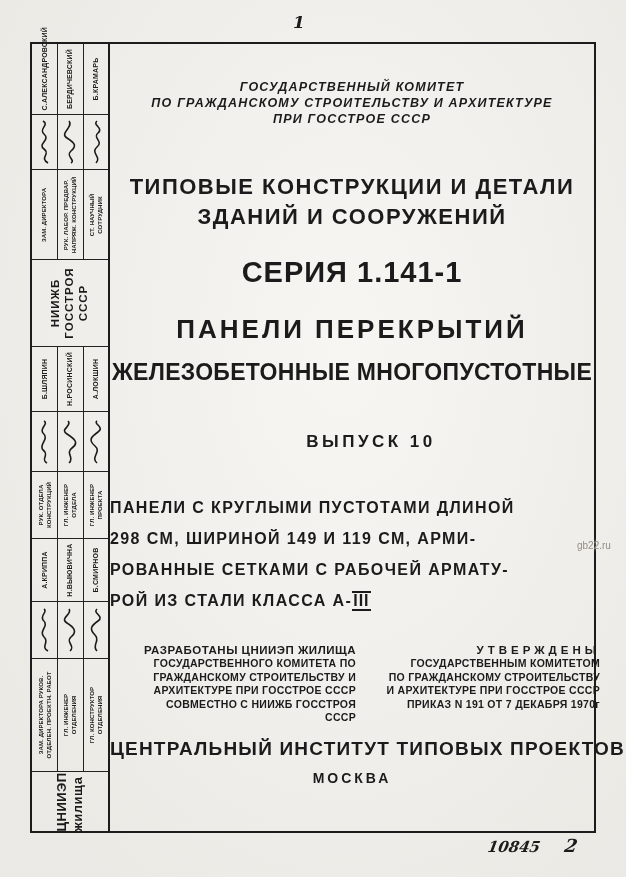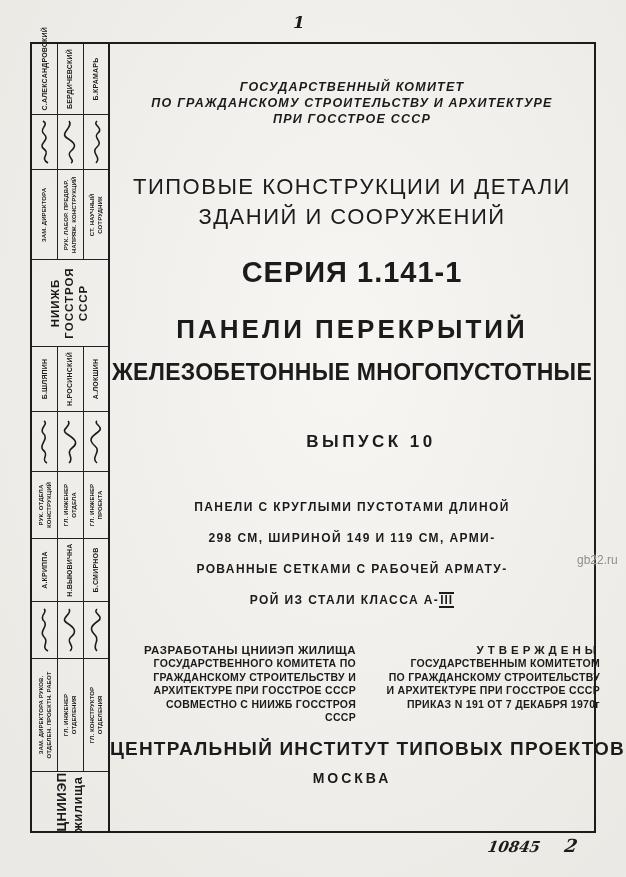--- a/index.html
+++ b/index.html
@@ -29,38 +29,38 @@
     white-space:pre-line;text-align:center;line-height:1.15;}
   .nm{font-size:7px;font-weight:bold;letter-spacing:.2px;}
   .rl{font-size:6px;font-weight:bold;letter-spacing:.1px;line-height:1.25;}
   .org1 .rot{font-size:11.5px;font-weight:bold;letter-spacing:1px;line-height:1.2;}
   .org2 .rot{font-size:13px;font-weight:bold;letter-spacing:.5px;line-height:1.2;}
   .sig svg{display:block;}
   
   .content{position:absolute;left:78px;top:0;right:0;bottom:0;}
   .cline{position:absolute;left:0;right:0;text-align:center;white-space:nowrap;}
   .hdr{font-size:12.5px;font-weight:bold;letter-spacing:1.2px;font-style:italic;}
-  .big{font-size:22px;font-weight:normal;letter-spacing:1.5px;text-align:center;}
+  .big{font-size:22px;font-weight:bold;letter-spacing:1.5px;text-align:center;}
   .series{font-size:29px;font-weight:bold;letter-spacing:1px;}
   .subj1{font-size:26px;font-weight:bold;letter-spacing:3px;}
   .subj2{font-size:23px;font-weight:bold;letter-spacing:.3px;}
   .issue{font-size:17px;font-weight:bold;letter-spacing:3.5px;padding-left:38px;}
-  .desc{position:absolute;left:0;right:0;text-align:center;font-size:12px;
+  .desc{position:absolute;left:0;right:0;font-size:16px;
     font-weight:bold;letter-spacing:1.4px;line-height:31px;white-space:nowrap;}
   .roman{display:inline-block;border-top:2px solid #1b1b1b;border-bottom:2px solid #1b1b1b;
     line-height:1;padding:0 1px;letter-spacing:1px;}
   .colblk{position:absolute;font-size:10.5px;font-weight:bold;letter-spacing:.3px;
     line-height:13.5px;text-align:right;white-space:pre-line;}
   .colblk .lead{font-size:11.5px;letter-spacing:.5px;}
   .inst{font-size:19px;font-weight:bold;letter-spacing:1.2px;}
   .city{font-size:14px;letter-spacing:3px;font-weight:bold;}
   
   .hand{position:absolute;font-family:"DejaVu Serif",serif;font-style:italic;
     font-weight:bold;transform:skewX(-10deg);}
-  .watermark{position:absolute;left:577px;top:553px;font-size:12px;color:#908e86;
+  .watermark{position:absolute;left:577px;top:540px;font-size:10px;color:#908e86;
     text-shadow:0 0 3px #f3f1ec;z-index:5;}
 </style>
 </head>
 <body>
 
 <div class="scan-tint"></div>
 
 <div class="page-num">1</div>
 
 <div class="frame">

